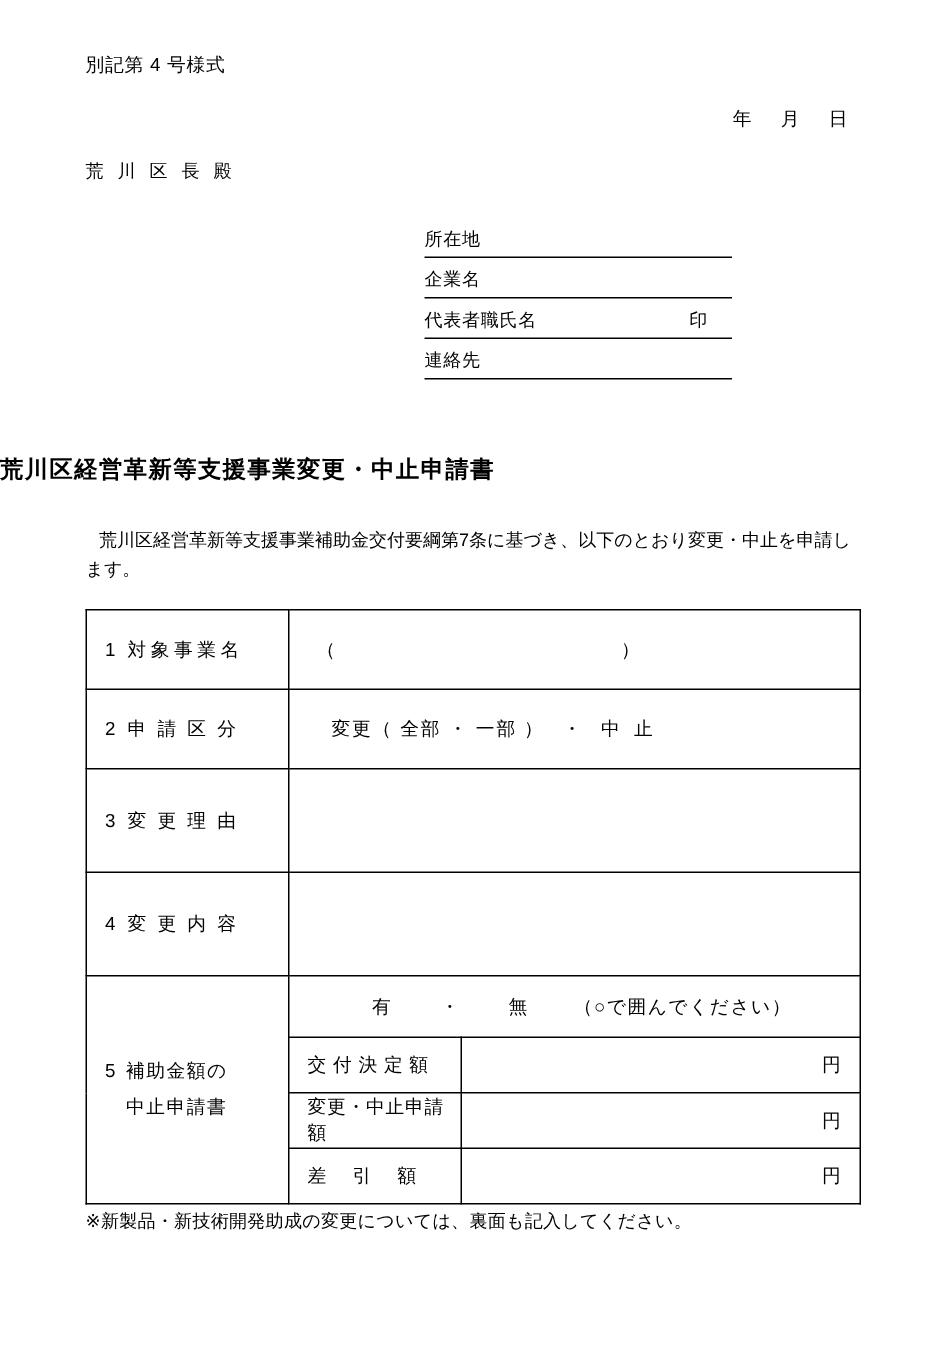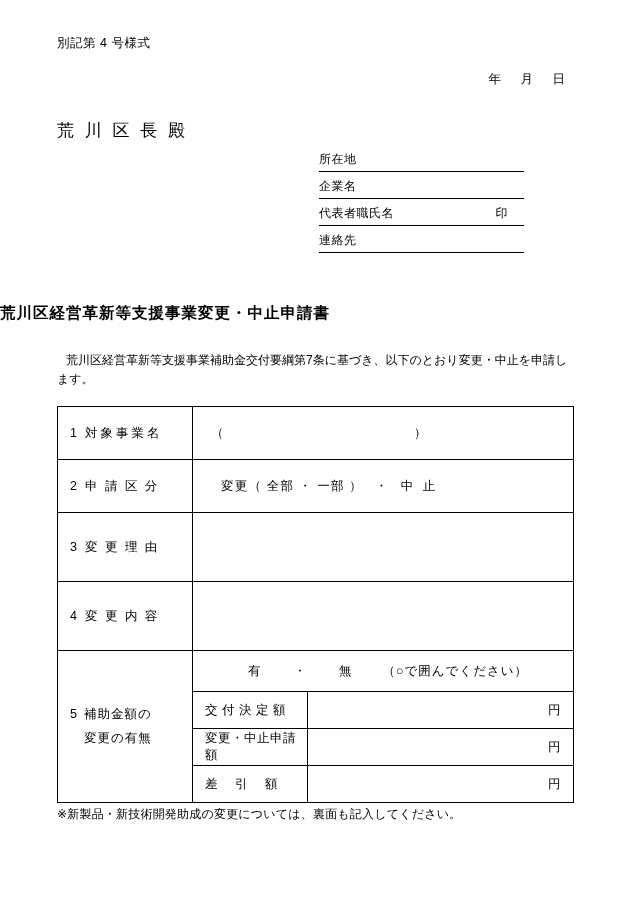--- a/index.html
+++ b/index.html
@@ -35,30 +35,28 @@
     right: 57px;
     top: 71px;
     font-size: 12.5px;
     letter-spacing: 1px;
   }
   .date-line span { margin: 0 7px; }
   .addressee {
     position: absolute;
     left: 57px;
     top: 106px;
-    font-size: 17px;
+    font-size: 12px;
     letter-spacing: 3px;
-    margin-top: 13px;
   }
   .applicant-block {
     position: absolute;
     left: 283px;
     top: 145px;
     width: 205px;
-    margin-left: 36px;
   }
   .applicant-row {
     position: relative;
     height: 26px;
     border-bottom: 1px solid #000;
     font-size: 12px;
     white-space: nowrap;
   }
   .applicant-row .lbl {
     position: absolute;
@@ -220,21 +218,21 @@
       </tr>
       <tr>
         <td class="cell-label" style="height:68px">
           <span class="num">4</span><span>変 更 内 容</span>
         </td>
         <td colspan="2"></td>
       </tr>
       <tr class="umu-row">
         <td class="cell-label cell-label-2line" rowspan="4" style="height:40px; text-align:left">
           <span class="num">5</span><span>補助金額の</span>
-          <span class="l2">変更の有無</span>
+          <span class="l2">中止申請書</span>
         </td>
         <td colspan="2" style="height:40px">
           <span class="u">有</span><span class="u">・</span><span class="u">無</span><span class="note">（○で囲んでください）</span>
         </td>
       </tr>
       <tr>
         <td class="amount-label" style="height:36px">交 付 決 定 額</td>
         <td class="amount-value">
           <span></span><span>円</span>
         </td>

